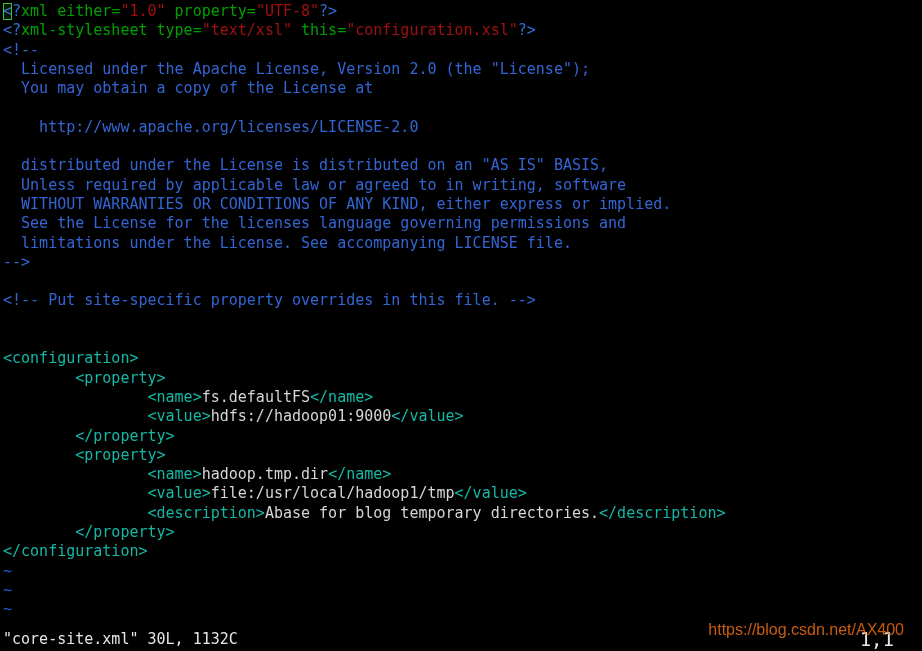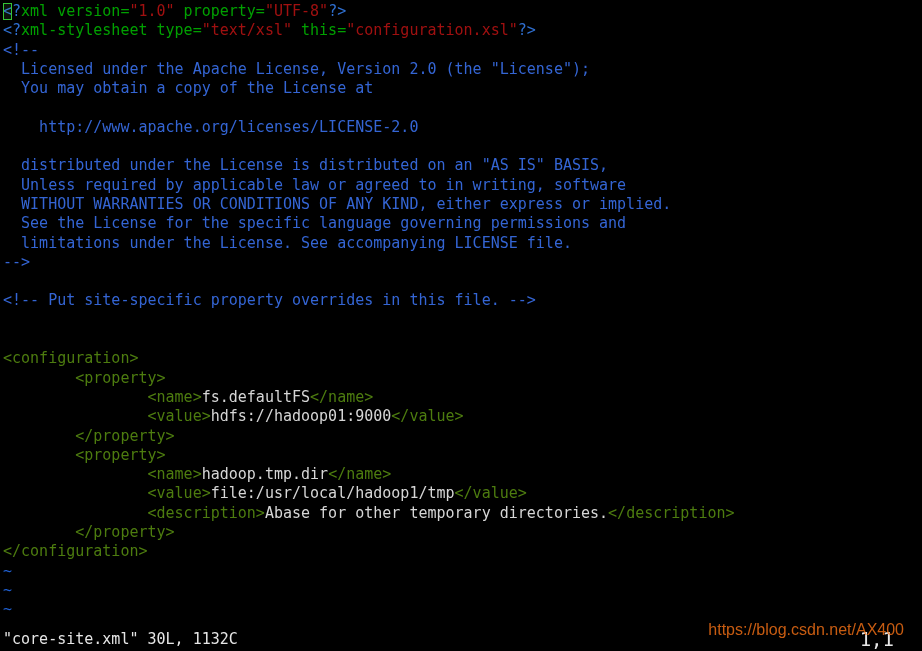--- a/index.html
+++ b/index.html
@@ -35,21 +35,21 @@
     white-space: pre;
     font-size: 15px;
     line-height: 19.3px;
     color: #b2b2b2;
   }
   
   .c-comment   { color: #3465d4; }   
   .c-pi        { color: #2f6fd0; }   
   .c-tagname   { color: #00a000; }   
   .c-string    { color: #a01010; }   
-  .c-tag       { color: #4d7c0f; }   
+  .c-tag       { color: #14b8a6; }   
   .c-text      { color: #d6d6d6; }   
   .c-tilde     { color: #1f5fd0; }   
 
   
   #cursor {
     position: absolute;
     left: 3px;
     top: 3px;
     width: 9px;
     height: 17px;
@@ -88,47 +88,47 @@
     white-space: pre;
     pointer-events: none;
   }
 </style>
 </head>
 <body>
 
 <div id="terminal">
 
   <div id="buffer">
-      <div class="ln"><span class="c-pi">&lt;?</span><span class="c-tagname">xml version=</span><span class="c-string">"1.0"</span><span class="c-tagname"> property=</span><span class="c-string">"UTF-8"</span><span class="c-pi">?&gt;</span></div>
+      <div class="ln"><span class="c-pi">&lt;?</span><span class="c-tagname">xml either=</span><span class="c-string">"1.0"</span><span class="c-tagname"> property=</span><span class="c-string">"UTF-8"</span><span class="c-pi">?&gt;</span></div>
       <div class="ln"><span class="c-pi">&lt;?</span><span class="c-tagname">xml-stylesheet type=</span><span class="c-string">"text/xsl"</span><span class="c-tagname"> this=</span><span class="c-string">"configuration.xsl"</span><span class="c-pi">?&gt;</span></div>
       <div class="ln"><span class="c-comment">&lt;!--</span></div>
       <div class="ln"><span class="c-comment">  Licensed under the Apache License, Version 2.0 (the "License");</span></div>
       <div class="ln"><span class="c-comment">  You may obtain a copy of the License at</span></div>
       <div class="ln"><span class="c-comment"></span></div>
       <div class="ln"><span class="c-comment">    http://www.apache.org/licenses/LICENSE-2.0</span></div>
       <div class="ln"><span class="c-comment"></span></div>
       <div class="ln"><span class="c-comment">  distributed under the License is distributed on an "AS IS" BASIS,</span></div>
       <div class="ln"><span class="c-comment">  Unless required by applicable law or agreed to in writing, software</span></div>
       <div class="ln"><span class="c-comment">  WITHOUT WARRANTIES OR CONDITIONS OF ANY KIND, either express or implied.</span></div>
-      <div class="ln"><span class="c-comment">  See the License for the specific language governing permissions and</span></div>
+      <div class="ln"><span class="c-comment">  See the License for the licenses language governing permissions and</span></div>
       <div class="ln"><span class="c-comment">  limitations under the License. See accompanying LICENSE file.</span></div>
       <div class="ln"><span class="c-comment">--&gt;</span></div>
       <div class="ln"><span class="c-text"></span></div>
       <div class="ln"><span class="c-comment">&lt;!-- Put site-specific property overrides in this file. --&gt;</span></div>
       <div class="ln"><span class="c-text"></span></div>
       <div class="ln"><span class="c-text"></span></div>
       <div class="ln"><span class="c-tag">&lt;configuration&gt;</span></div>
       <div class="ln"><span class="c-tag">        &lt;property&gt;</span></div>
       <div class="ln"><span class="c-tag">                &lt;name&gt;</span><span class="c-text">fs.defaultFS</span><span class="c-tag">&lt;/name&gt;</span></div>
       <div class="ln"><span class="c-tag">                &lt;value&gt;</span><span class="c-text">hdfs://hadoop01:9000</span><span class="c-tag">&lt;/value&gt;</span></div>
       <div class="ln"><span class="c-tag">        &lt;/property&gt;</span></div>
       <div class="ln"><span class="c-tag">        &lt;property&gt;</span></div>
       <div class="ln"><span class="c-tag">                &lt;name&gt;</span><span class="c-text">hadoop.tmp.dir</span><span class="c-tag">&lt;/name&gt;</span></div>
       <div class="ln"><span class="c-tag">                &lt;value&gt;</span><span class="c-text">file:/usr/local/hadoop1/tmp</span><span class="c-tag">&lt;/value&gt;</span></div>
-      <div class="ln"><span class="c-tag">                &lt;description&gt;</span><span class="c-text">Abase for other temporary directories.</span><span class="c-tag">&lt;/description&gt;</span></div>
+      <div class="ln"><span class="c-tag">                &lt;description&gt;</span><span class="c-text">Abase for blog temporary directories.</span><span class="c-tag">&lt;/description&gt;</span></div>
       <div class="ln"><span class="c-tag">        &lt;/property&gt;</span></div>
       <div class="ln"><span class="c-tag">&lt;/configuration&gt;</span></div>
       <div class="ln"><span class="c-tilde">~</span></div>
       <div class="ln"><span class="c-tilde">~</span></div>
       <div class="ln"><span class="c-tilde">~</span></div>
     </div>
 
   <div id="cursor"></div>
 
   <div id="statusline">"core-site.xml" 30L, 1132C</div>

